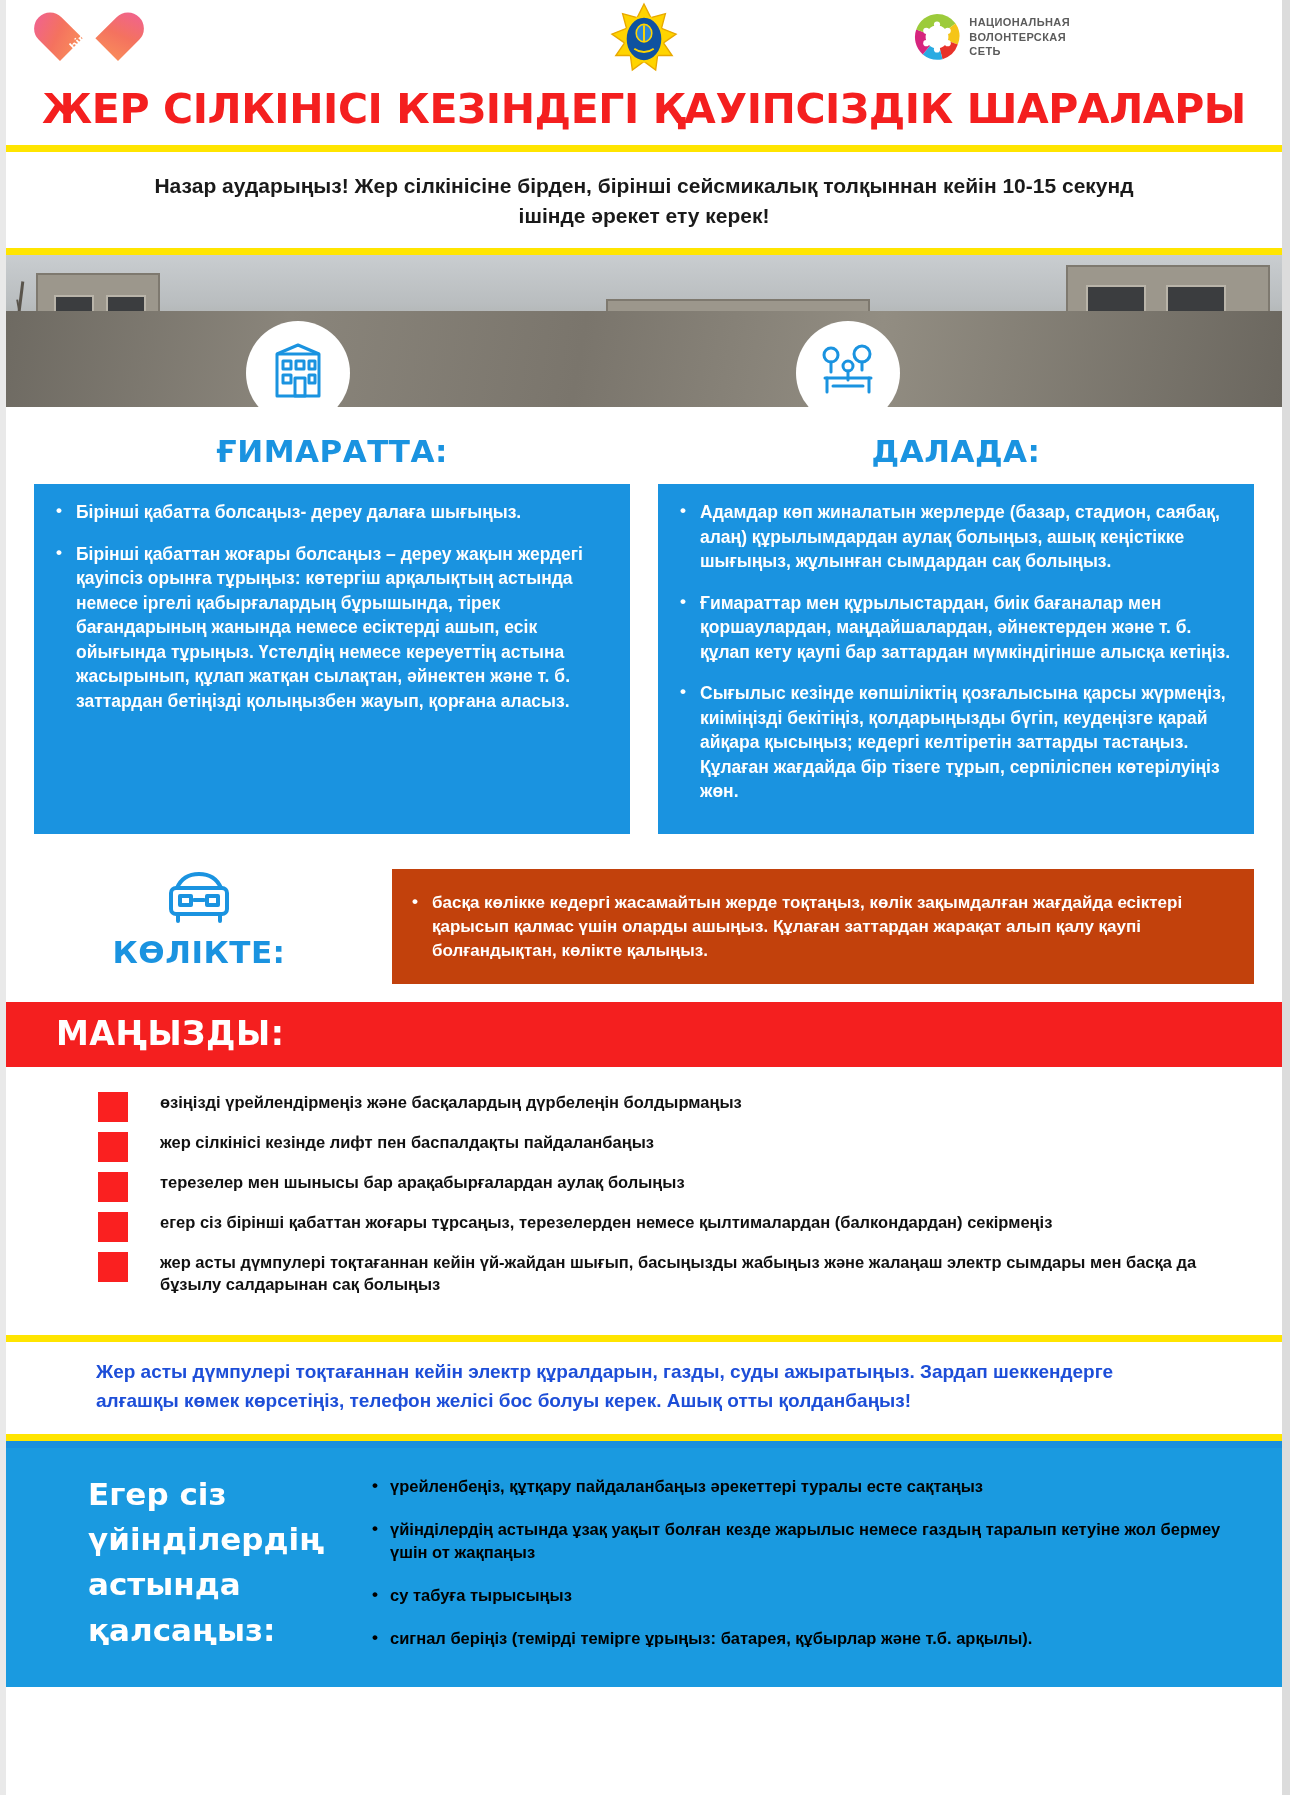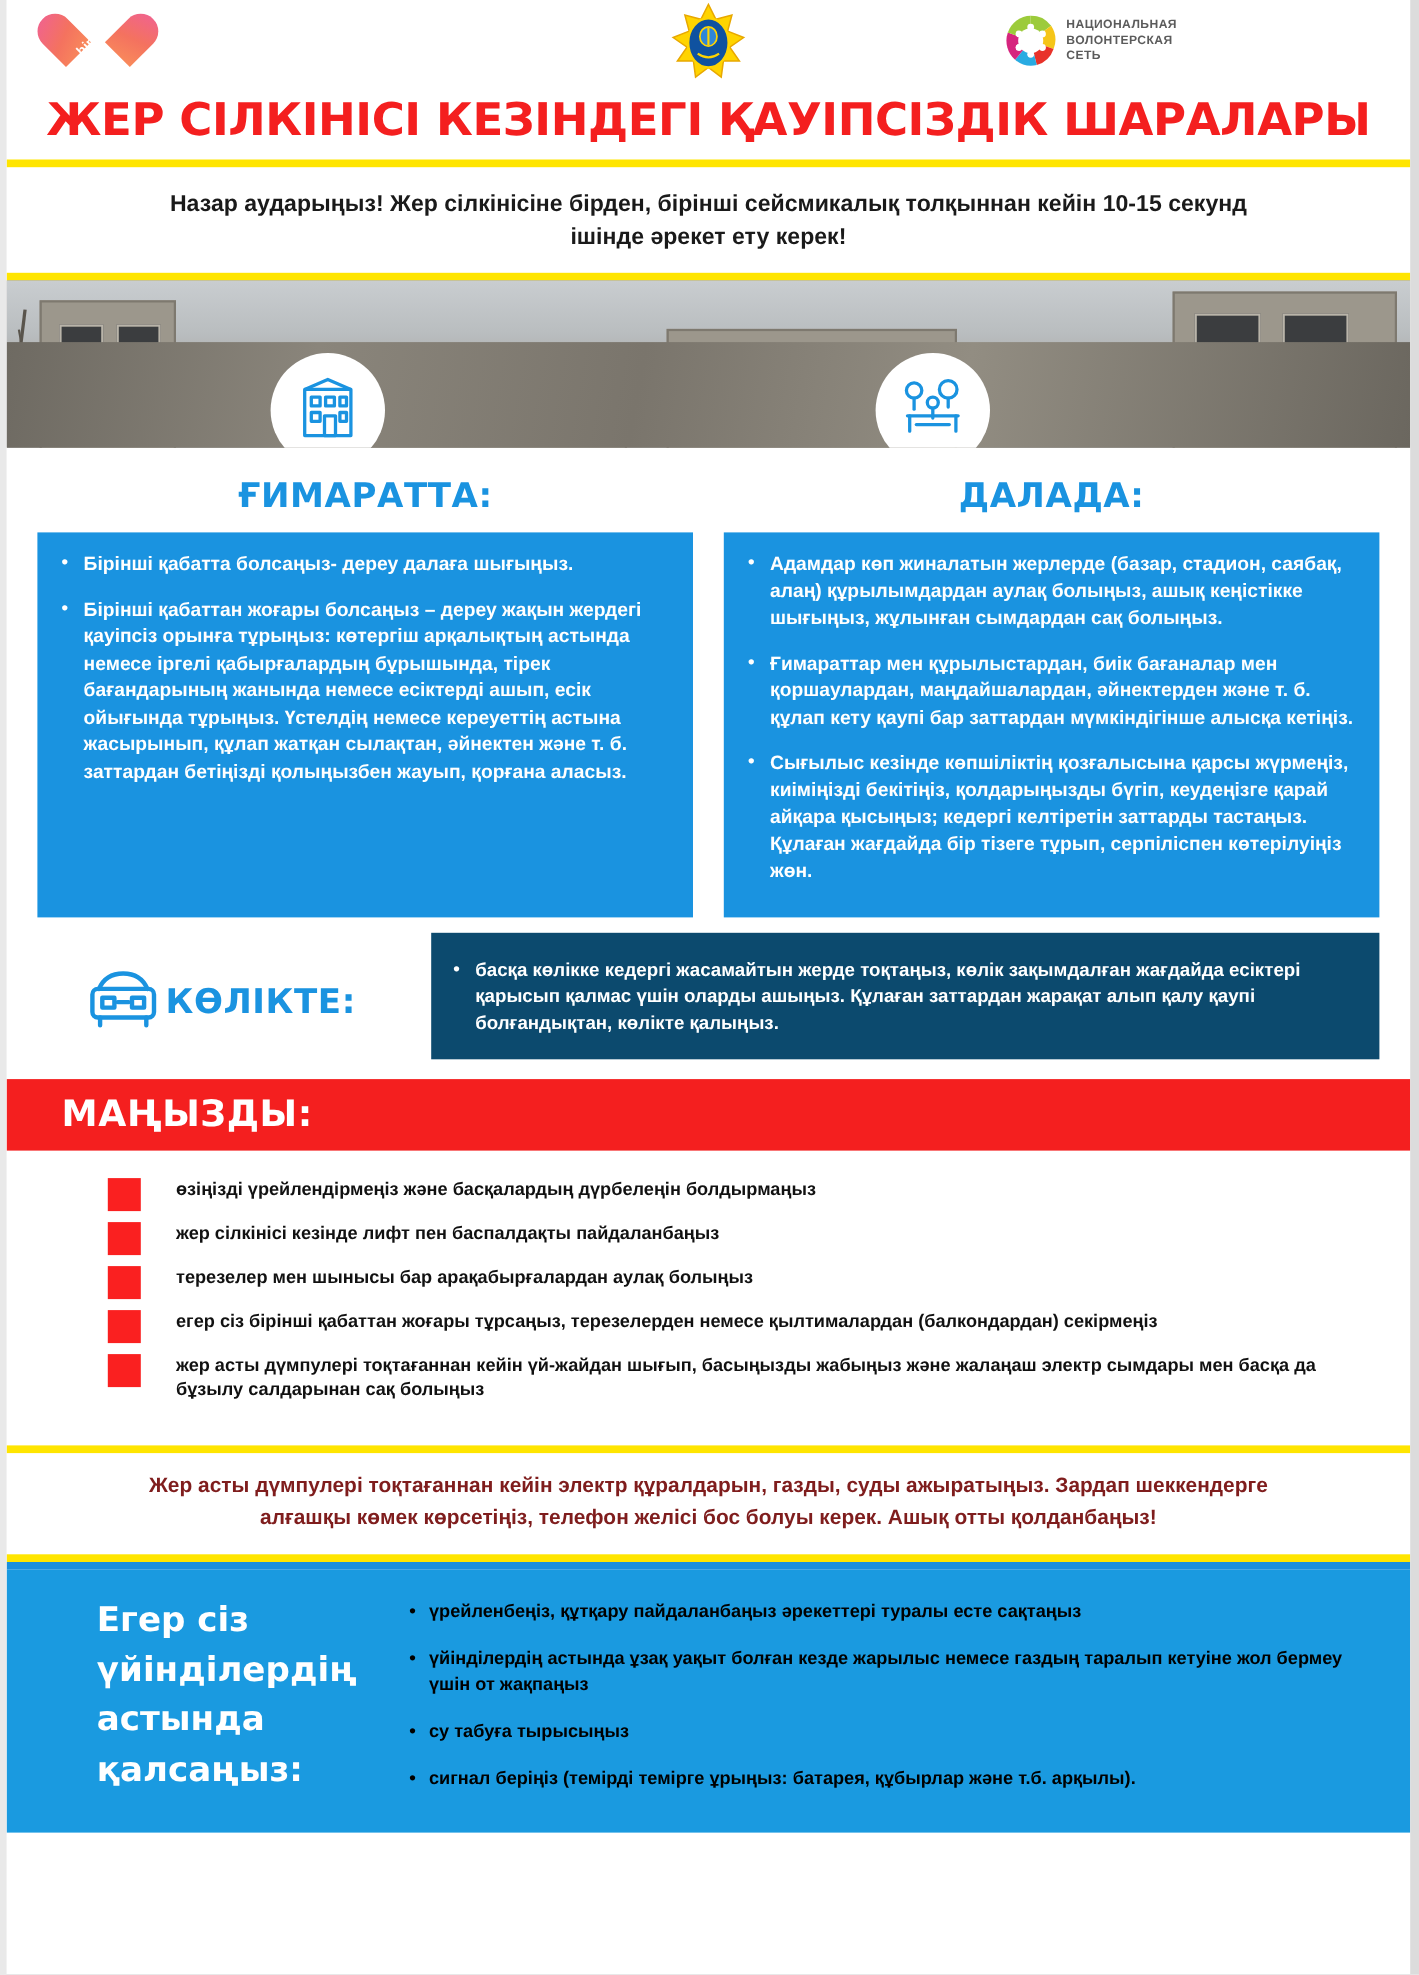--- a/index.html
+++ b/index.html
@@ -176,39 +176,39 @@
 
   
   .car-row {
     display: flex;
     align-items: stretch;
     gap: 28px;
     padding: 14px 28px 18px;
   }
   .car-left {
     width: 330px;
-    display: flex; flex-direction: row;
+    display: flex; flex-direction: column;
     align-items: center; justify-content: center;
     padding-top: 4px;
   }
   .car-title {
     color: #1a93e0;
     font-size: 31px;
     font-weight: 900;
     letter-spacing: .5px;
     margin-top: 6px;
     font-family: "DejaVu Sans", "Liberation Sans", sans-serif;
   }
   .car-card {
     flex: 1;
-    background: #0c4a6e;
+    background: #c2410c;
     color: #fff;
     padding: 22px 24px 22px 8px;
     box-sizing: border-box;
-    display: flex; align-items: center;
+    display: flex; align-items: center; margin-top: 21px;
   }
   .car-card ul.bul > li { font-size: 17px; margin-bottom: 0; }
 
   
   .imp-band {
     background: #f41f1f;
     padding: 12px 0 14px 50px;
   }
   .imp-title {
     color: #ffffff;
@@ -234,24 +234,24 @@
   .imp-list > li::before {
     content: "";
     position: absolute;
     left: 0; top: 1px;
     width: 30px; height: 30px;
     background: #fa2020;
   }
 
   
   .note {
-    text-align: center;
+    text-align: left;
     font-size: 19px;
     font-weight: bold;
-    color: #7f1d1d;
+    color: #1d4ed8;
     line-height: 1.52;
     padding: 16px 90px 18px;
   }
 
   
   .bottom {
     background: #1a9ae0;
     display: flex;
     align-items: center;
     padding: 24px 34px 34px 24px;

